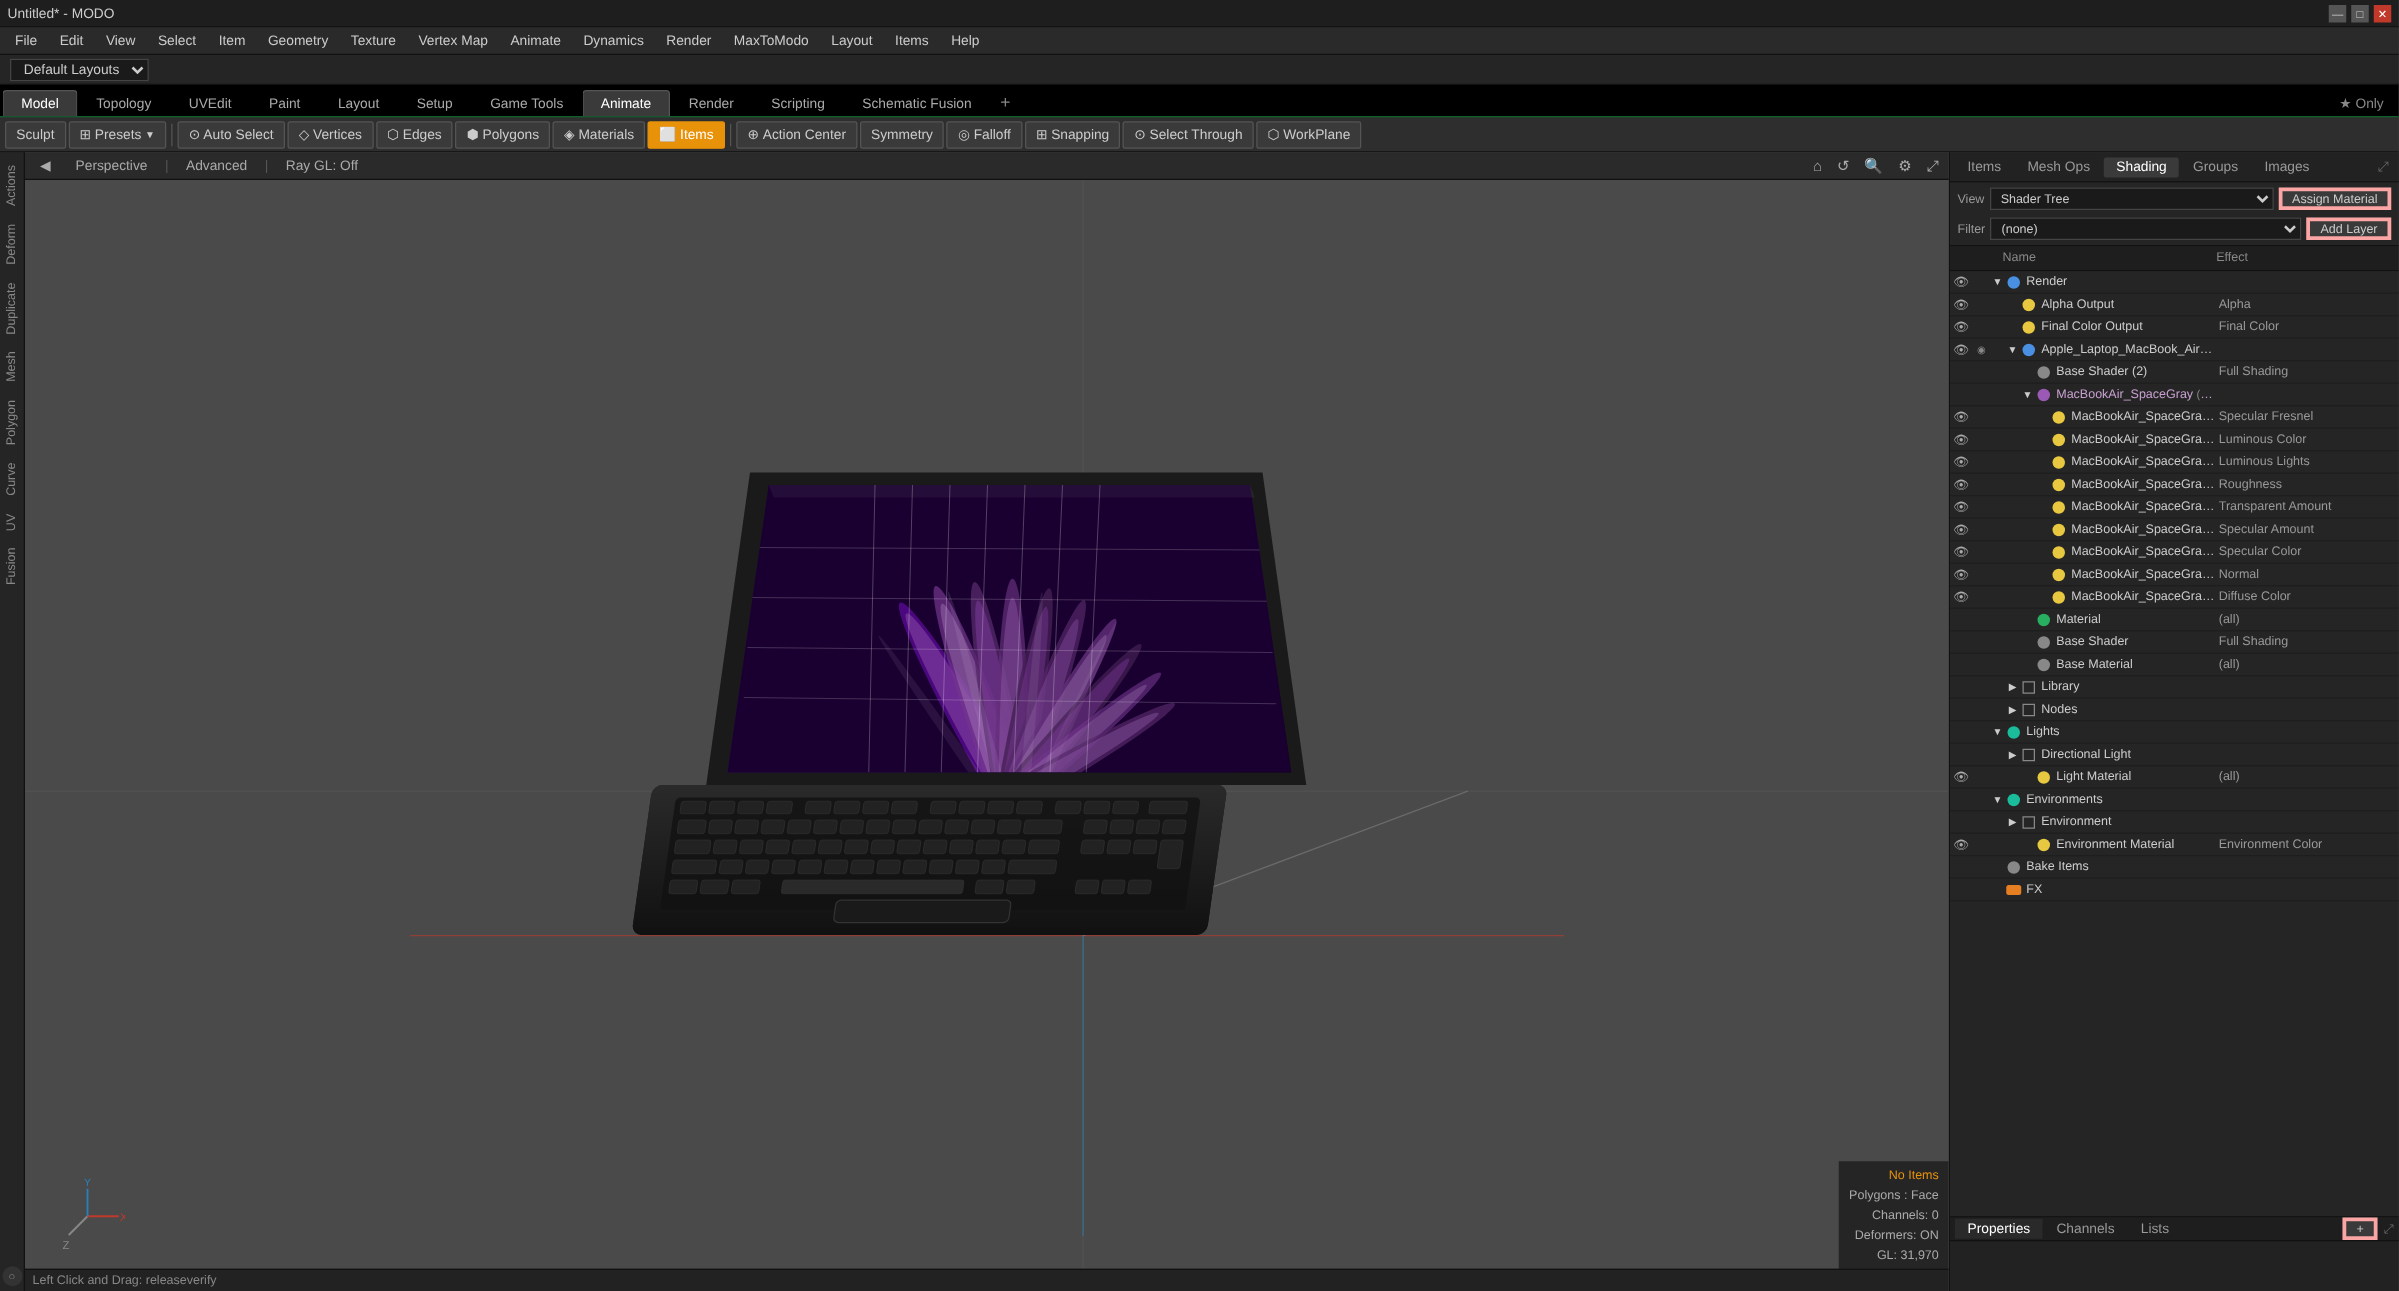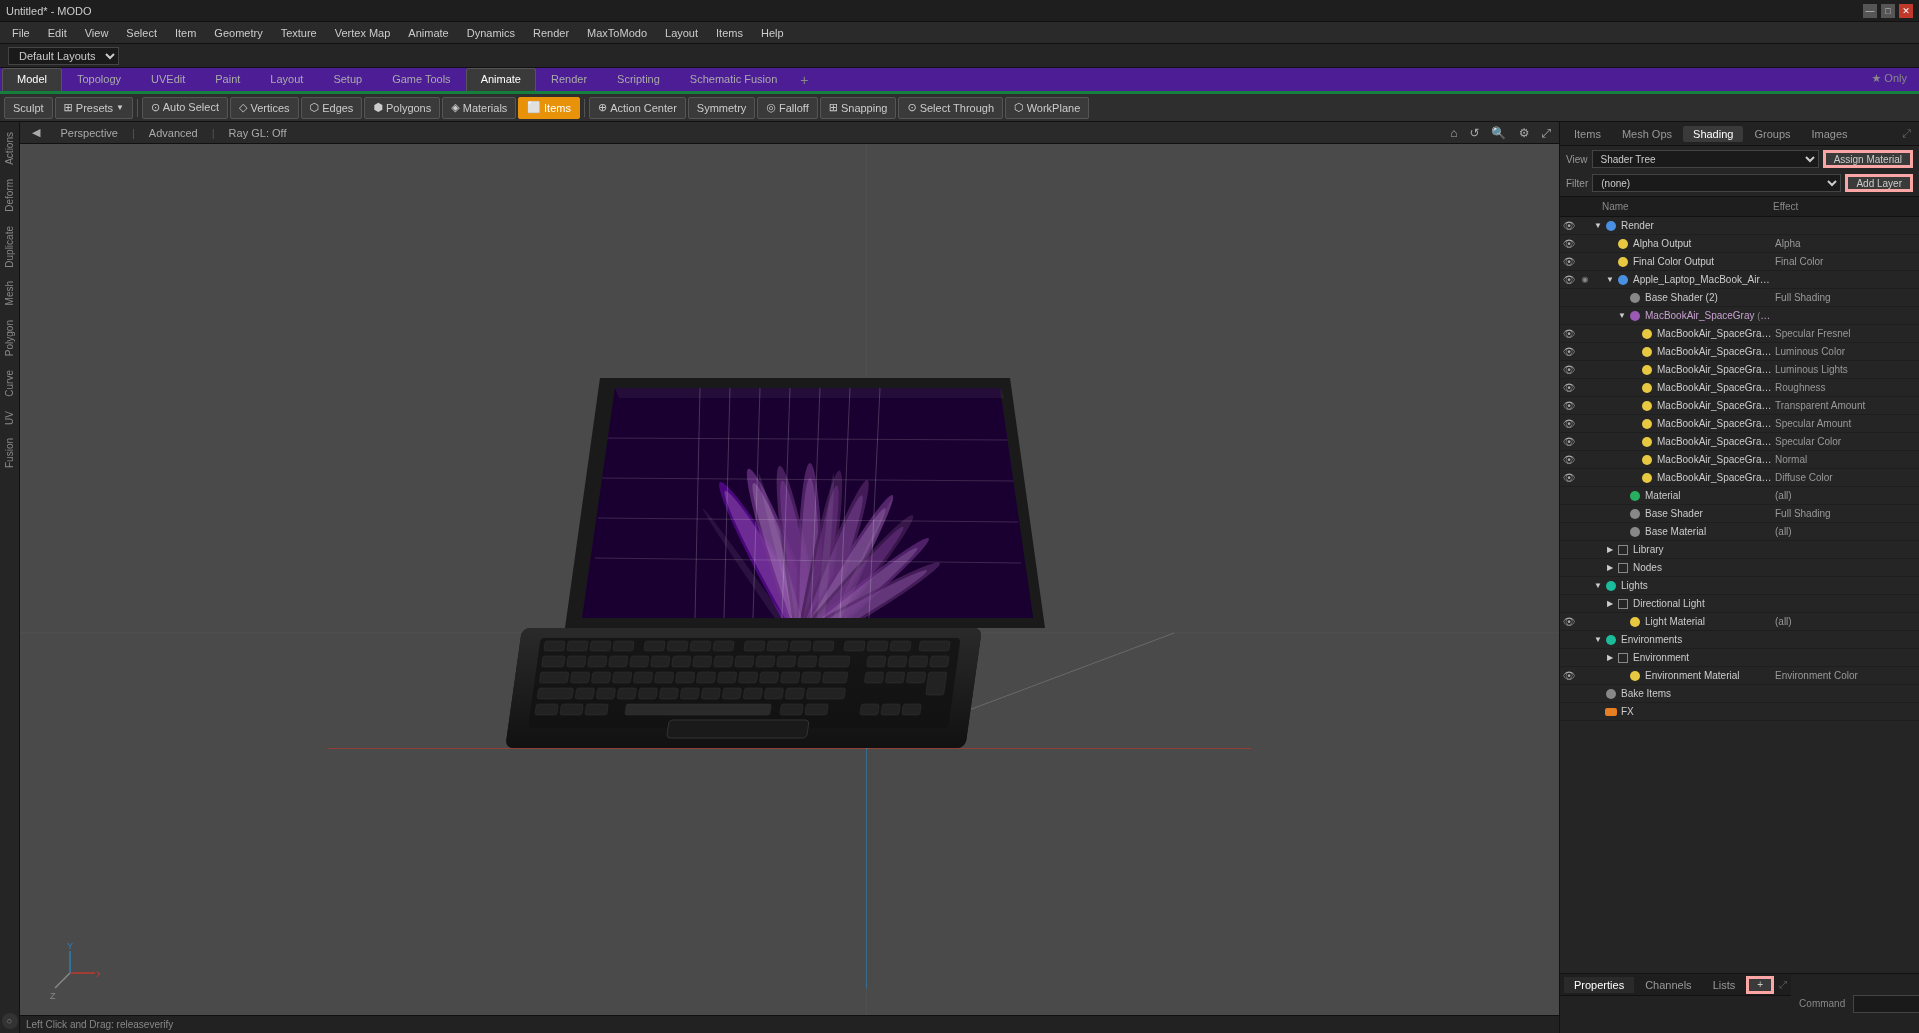--- a/index.html
+++ b/index.html
@@ -25,22 +25,22 @@
 
     
     #layoutbar {
       height: 24px; background: #252525; display: flex; align-items: center; padding: 0 8px; gap: 4px;
       border-bottom: 1px solid #111;
     }
     #layout-select { background: #1a1a1a; color: #ccc; border: 1px solid #444; padding: 1px 6px; font-size: 11px; cursor: pointer; }
 
     
     #tabbar {
-      height: 26px; background: #4c1d95; display: flex; padding: 0 2px;
-      border-bottom: 3px solid #15803d;
+      height: 26px; background: #000000; display: flex; align-items: flex-end; padding: 0 2px;
+      border-bottom: 1px solid #15803d;
     }
     .tab { padding: 4px 14px; font-size: 11px; color: #aaa; cursor: pointer; border-radius: 3px 3px 0 0; border: 1px solid transparent; border-bottom: none; }
     .tab.active { background: #3a3a3a; color: #fff; border-color: #555; }
     #tab-plus { padding: 4px 8px; font-size: 14px; color: #888; cursor: pointer; }
     #tab-only { margin-left: auto; padding: 4px 10px; font-size: 11px; color: #888; cursor: pointer; }
 
     
     #toolbar {
       height: 28px; background: #2e2e2e; display: flex; align-items: center; padding: 0 4px; gap: 2px;
       border-bottom: 1px solid #111;
@@ -165,21 +165,21 @@
     .dot-yellow { width: 10px; height: 10px; border-radius: 50%; background: #e8c840; }
     .dot-purple { width: 10px; height: 10px; border-radius: 50%; background: #9b59b6; }
     .dot-green { width: 10px; height: 10px; border-radius: 50%; background: #27ae60; }
     .dot-orange { width: 10px; height: 10px; border-radius: 50%; background: #e67e22; }
     .dot-gray { width: 10px; height: 10px; border-radius: 50%; background: #888; }
     .dot-teal { width: 10px; height: 10px; border-radius: 50%; background: #1abc9c; }
 
     
     #bottom-right-panel {
       height: 60px; background: #222; border-top: 1px solid #111;
-      display: flex; flex-direction: row;
+      display: flex; flex-direction: column; gap: 44px;
     }
     #brp-tabs {
       height: 22px; background: #1e1e1e; display: flex; align-items: center; padding: 0 4px; gap: 1px;
       border-bottom: 1px solid #111;
     }
     .brp-tab { padding: 2px 10px; font-size: 11px; color: #999; cursor: pointer; }
     .brp-tab.active { color: #fff; background: #2a2a2a; }
     #brp-content { padding: 4px 8px; display: flex; align-items: center; gap: 8px; }
     #command-input {
       flex: 1; height: 18px; background: #1a1a1a; border: 1px solid #444; color: #ccc;
@@ -544,20 +544,28 @@
           <line x1="30" y1="30" x2="55" y2="30" stroke="#c0392b" stroke-width="1.5"></line>
           <text x="56" y="34" fill="#c0392b" font-size="9">X</text>
 
           <line x1="30" y1="30" x2="30" y2="8" stroke="#2980b9" stroke-width="1.5"></line>
           <text x="27" y="6" fill="#2980b9" font-size="9">Y</text>
 
           <text x="10" y="56" fill="#888" font-size="9">Z</text>
         </svg>
       </div>
 
+      <div id="viewport-status">
+        <div style="color:#e8920a;">No Items</div>
+        <div>Polygons : Face</div>
+        <div>Channels: 0</div>
+        <div>Deformers: ON</div>
+        <div>GL: 31,970</div>
+        <div>20 mm</div>
+      </div>
 
       <div id="viewport-bottom-bar">
         <span>Left Click and Drag:  releaseverify</span>
       </div>
     </div>
   </div>
 
   <div id="right-panel">
     <div id="right-panel-tabs">
       <div class="rpanel-tab">Items</div>

